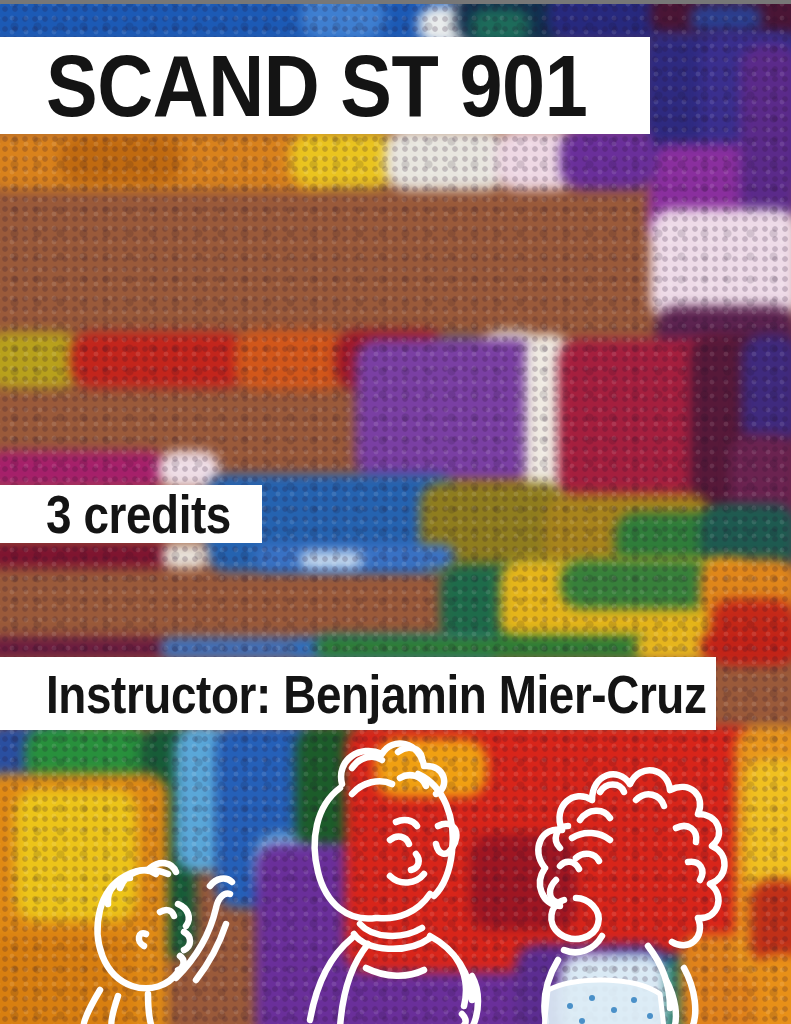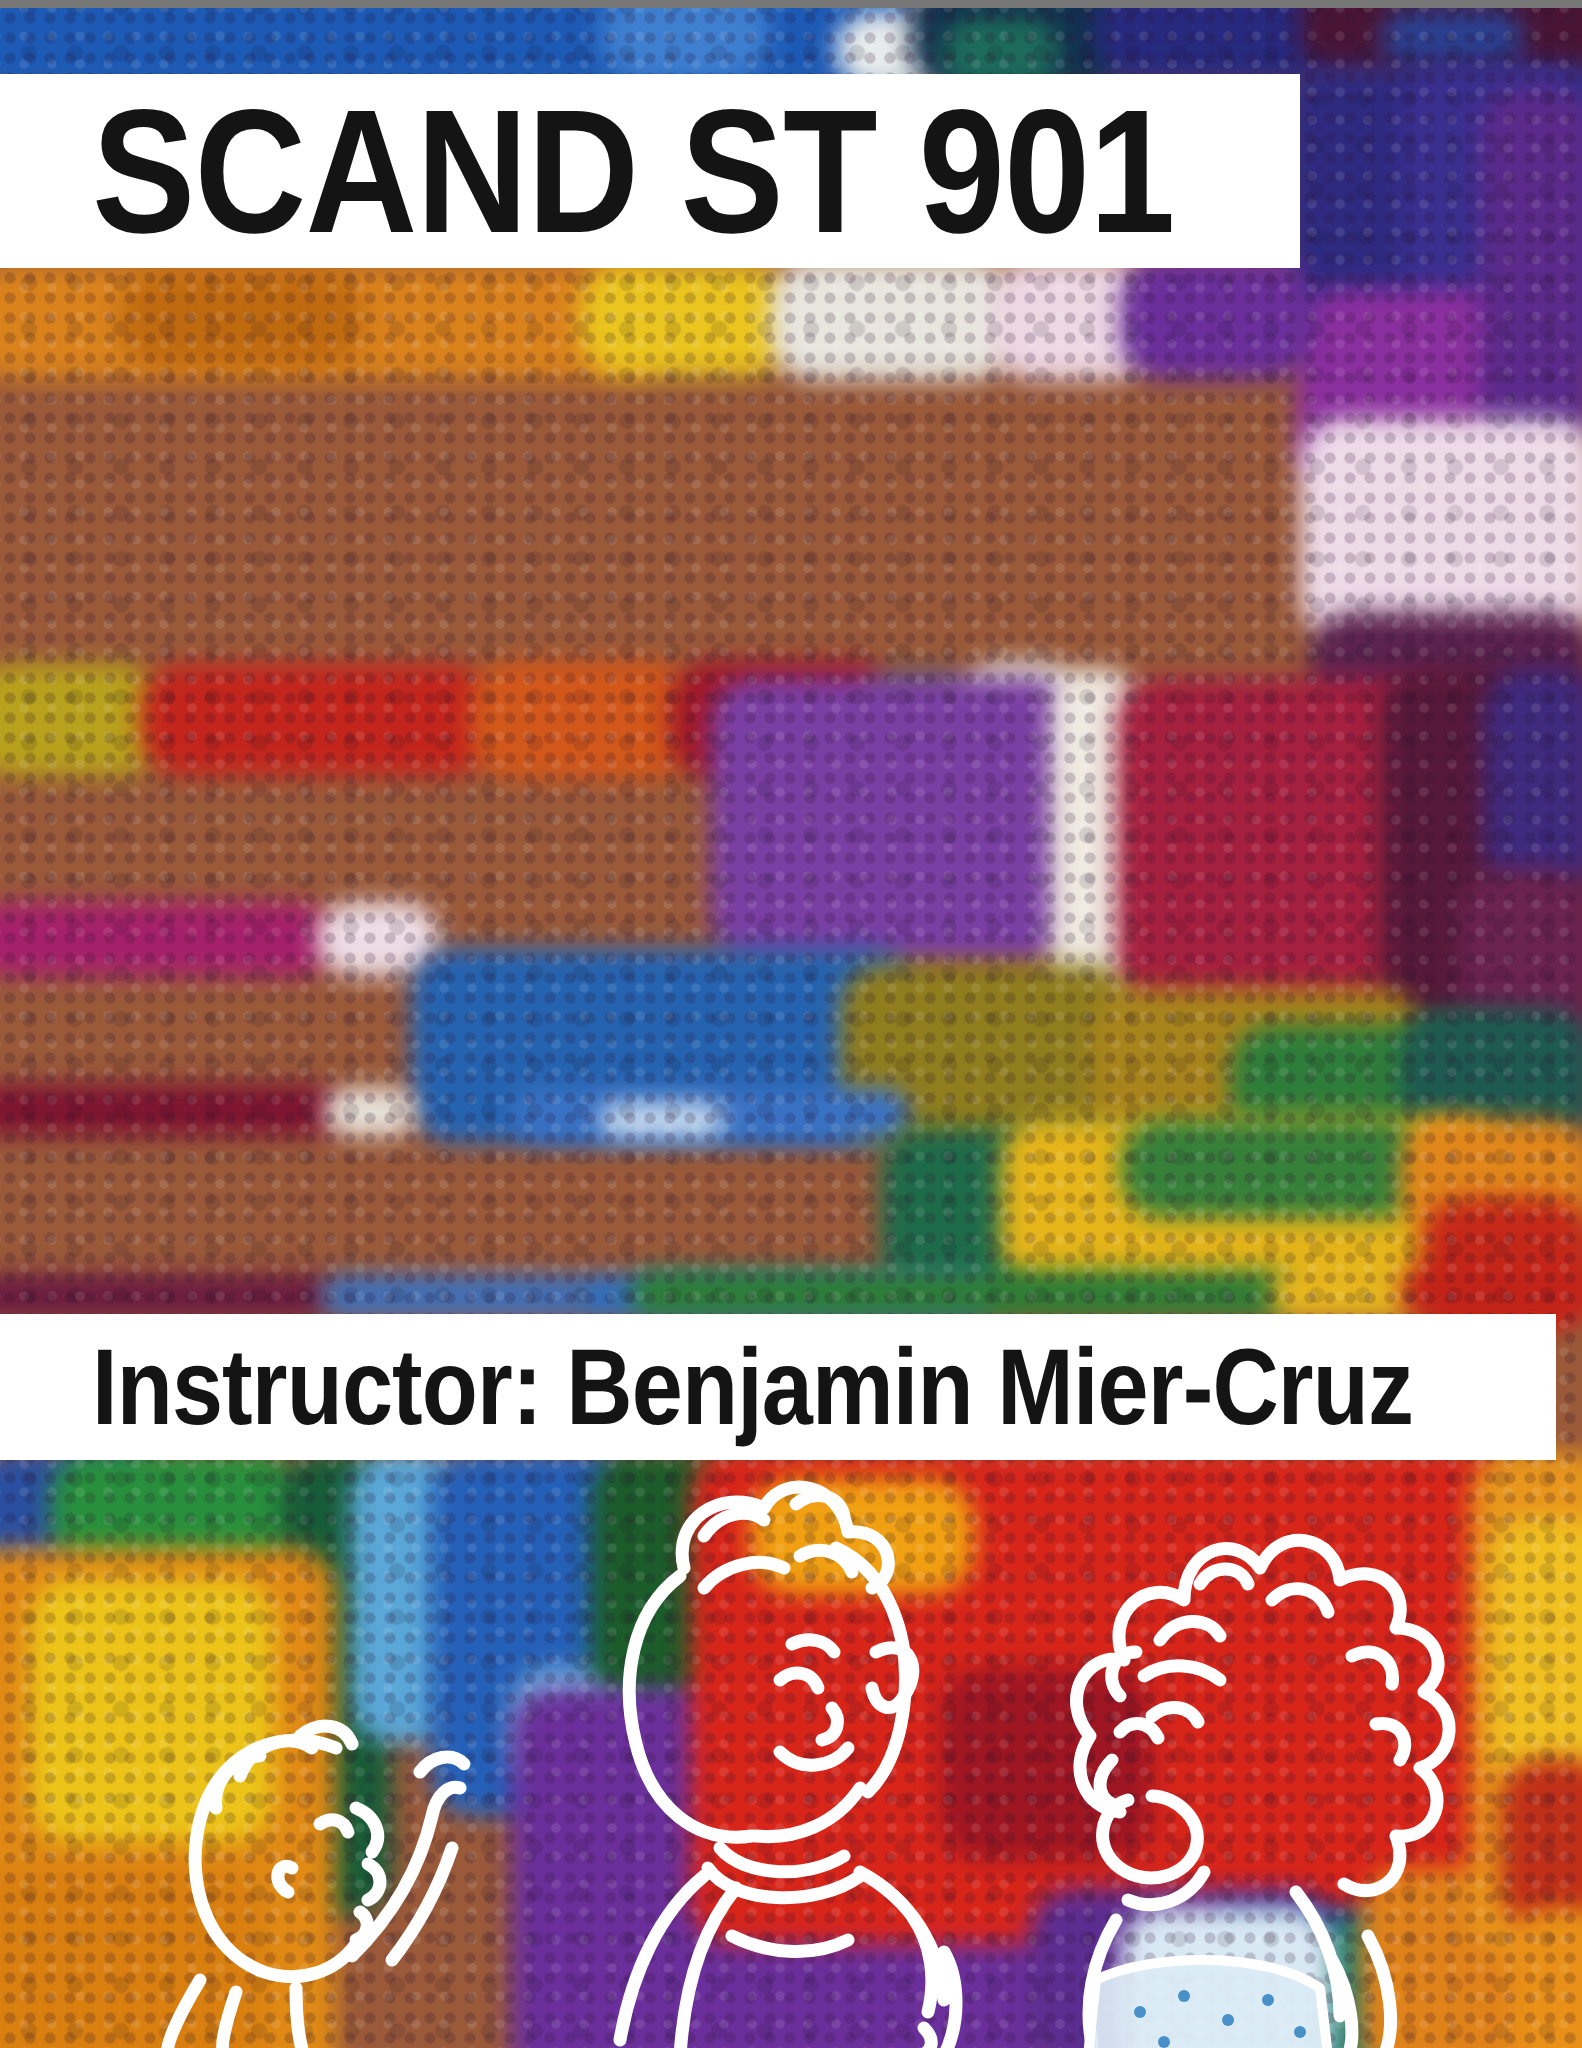--- a/index.html
+++ b/index.html
@@ -29,21 +29,21 @@
     display:inline-block;white-space:nowrap;color:#141414;font-weight:700;
     letter-spacing:-0.5px;transform:scaleX(0.85);transform-origin:left center;
   }
   .band-code{top:33px;width:650px;height:97px;}
   .band-code span{font-size:88px;transform:scaleX(0.88);}
   .band-title{top:182px;width:662px;height:146px;}
   .band-title span{font-size:66px;line-height:72px;}
   .band-term{top:380px;width:352px;height:66px;}
   .band-credits{top:481px;width:262px;height:58px;}
   .band-time{top:562px;width:442px;height:72px;}
-  .band-instructor{top:653px;width:778px;height:73px;text-align:right;}
+  .band-instructor{top:653px;width:716px;height:73px;text-align:right;}
   .band-term span,.band-credits span,.band-time span,.band-instructor span{font-size:54px;}
 </style>
 </head>
 <body>
 
 <div class="poster">
 
   <div class="bg">
 
     <i class="p" style="left:-20px;top:-20px;width:480px;height:62px;background:#1c5ab5"></i>
@@ -175,19 +175,22 @@
       <path d="M666 252 C676 270 678 290 674 300"></path>
     </g>
   </svg>
 
   <div class="band band-code">
     <span>SCAND ST 901</span>
   </div>
 
 
 
+  <div class="band band-credits">
+    <span>3 credits</span>
+  </div>
 
 
   <div class="band band-instructor">
     <span>Instructor: Benjamin Mier-Cruz</span>
   </div>
 
 </div>
 
 </body></html>

